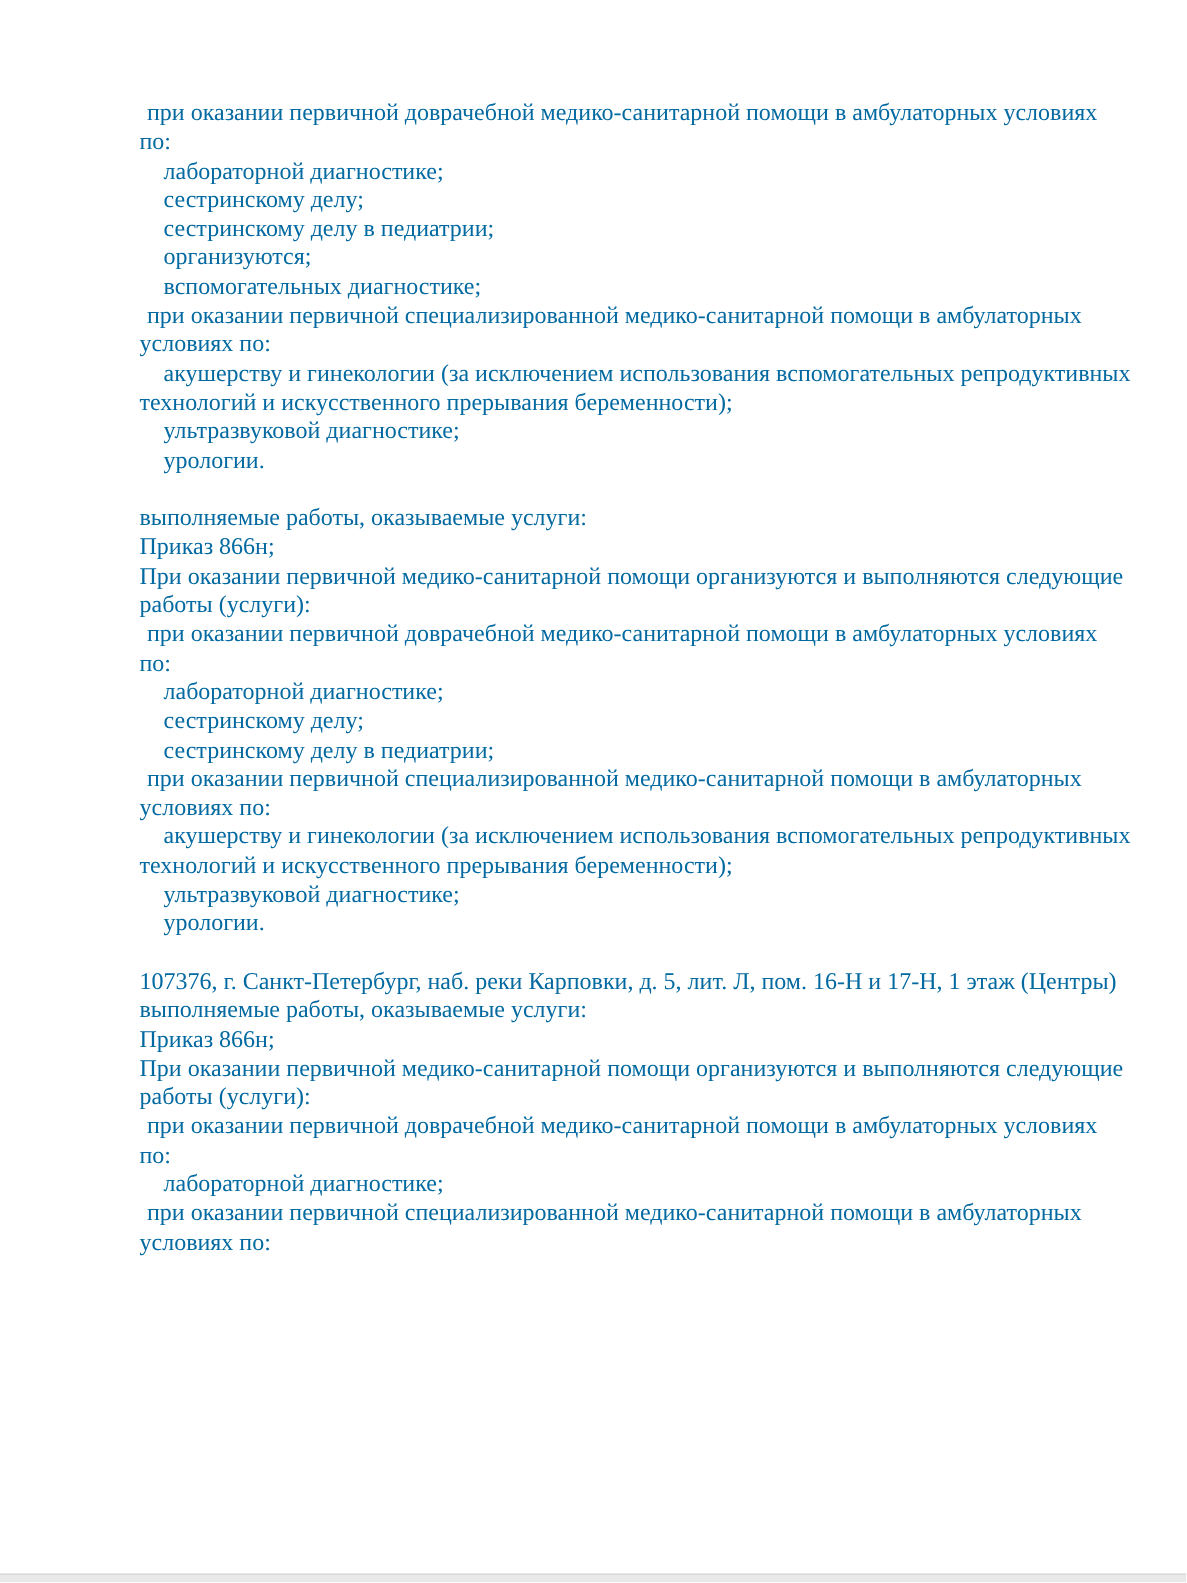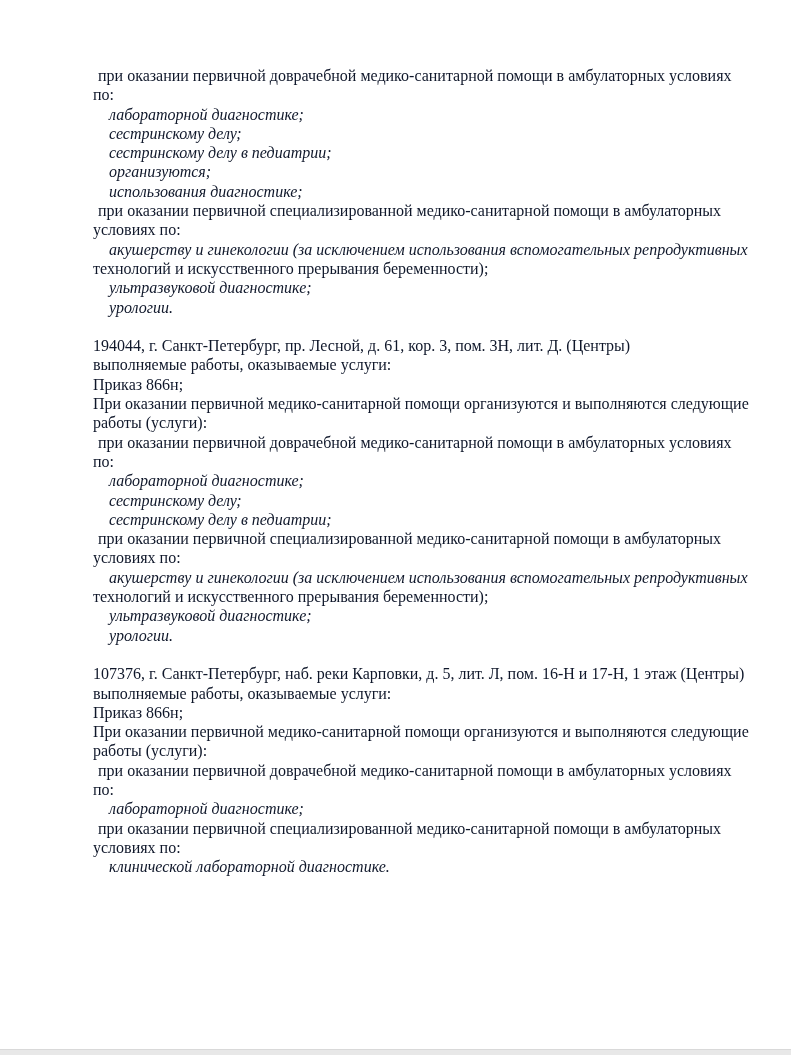--- a/index.html
+++ b/index.html
@@ -9,39 +9,39 @@
   }
   .page {
     position: relative;
     width: 791px;
     height: 1055px;
     background: #ffffff;
     overflow: hidden;
     font-family: "Liberation Serif", "DejaVu Serif", serif;
     font-size: 16px;
     line-height: 19.3px;
-    color: #0f172a;
+    color: #0369a1;
   }
   .doc {
     position: absolute;
     top: 66px;
     left: 93px;
     right: 8px;
   }
   .sec {
     margin: 0 0 19.3px 0;
   }
   .sec:last-child {
     margin-bottom: 0;
   }
   .ln {
     white-space: nowrap;
   }
   .ind1 { padding-left: 5px; }
-  .ind2 { padding-left: 16px; font-style: italic; }
+  .ind2 { padding-left: 16px; }
   .bottom-bar {
     position: absolute;
     left: 0;
     right: 0;
     bottom: 0;
     height: 5px;
     background: #e8e8e8;
     border-top: 1px solid #d9d9d9;
   }
 </style>
@@ -51,31 +51,30 @@
 <div class="page">
   <main class="doc">
 
     <section class="sec">
       <div class="ln ind1">при оказании первичной доврачебной медико-санитарной помощи в амбулаторных условиях</div>
       <div class="ln">по:</div>
       <div class="ln ind2">лабораторной диагностике;</div>
       <div class="ln ind2">сестринскому делу;</div>
       <div class="ln ind2">сестринскому делу в педиатрии;</div>
       <div class="ln ind2">организуются;</div>
-      <div class="ln ind2">использования диагностике;</div>
+      <div class="ln ind2">вспомогательных диагностике;</div>
       <div class="ln ind1">при оказании первичной специализированной медико-санитарной помощи в амбулаторных</div>
       <div class="ln">условиях по:</div>
       <div class="ln ind2">акушерству и гинекологии (за исключением использования вспомогательных репродуктивных</div>
       <div class="ln">технологий и искусственного прерывания беременности);</div>
       <div class="ln ind2">ультразвуковой диагностике;</div>
       <div class="ln ind2">урологии.</div>
     </section>
 
     <section class="sec">
-      <div class="ln">194044, г. Санкт-Петербург, пр. Лесной, д. 61, кор. 3, пом. 3Н, лит. Д. (Центры)</div>
       <div class="ln">выполняемые работы, оказываемые услуги:</div>
       <div class="ln">Приказ 866н;</div>
       <div class="ln">При оказании первичной медико-санитарной помощи организуются и выполняются следующие</div>
       <div class="ln">работы (услуги):</div>
       <div class="ln ind1">при оказании первичной доврачебной медико-санитарной помощи в амбулаторных условиях</div>
       <div class="ln">по:</div>
       <div class="ln ind2">лабораторной диагностике;</div>
       <div class="ln ind2">сестринскому делу;</div>
       <div class="ln ind2">сестринскому делу в педиатрии;</div>
       <div class="ln ind1">при оказании первичной специализированной медико-санитарной помощи в амбулаторных</div>
@@ -90,20 +89,19 @@
       <div class="ln">107376, г. Санкт-Петербург, наб. реки Карповки, д. 5, лит. Л, пом. 16-Н и 17-Н, 1 этаж (Центры)</div>
       <div class="ln">выполняемые работы, оказываемые услуги:</div>
       <div class="ln">Приказ 866н;</div>
       <div class="ln">При оказании первичной медико-санитарной помощи организуются и выполняются следующие</div>
       <div class="ln">работы (услуги):</div>
       <div class="ln ind1">при оказании первичной доврачебной медико-санитарной помощи в амбулаторных условиях</div>
       <div class="ln">по:</div>
       <div class="ln ind2">лабораторной диагностике;</div>
       <div class="ln ind1">при оказании первичной специализированной медико-санитарной помощи в амбулаторных</div>
       <div class="ln">условиях по:</div>
-      <div class="ln ind2">клинической лабораторной диагностике.</div>
     </section>
 
 
   </main>
 
   <div class="bottom-bar"></div>
 </div>
 
 </body></html>

